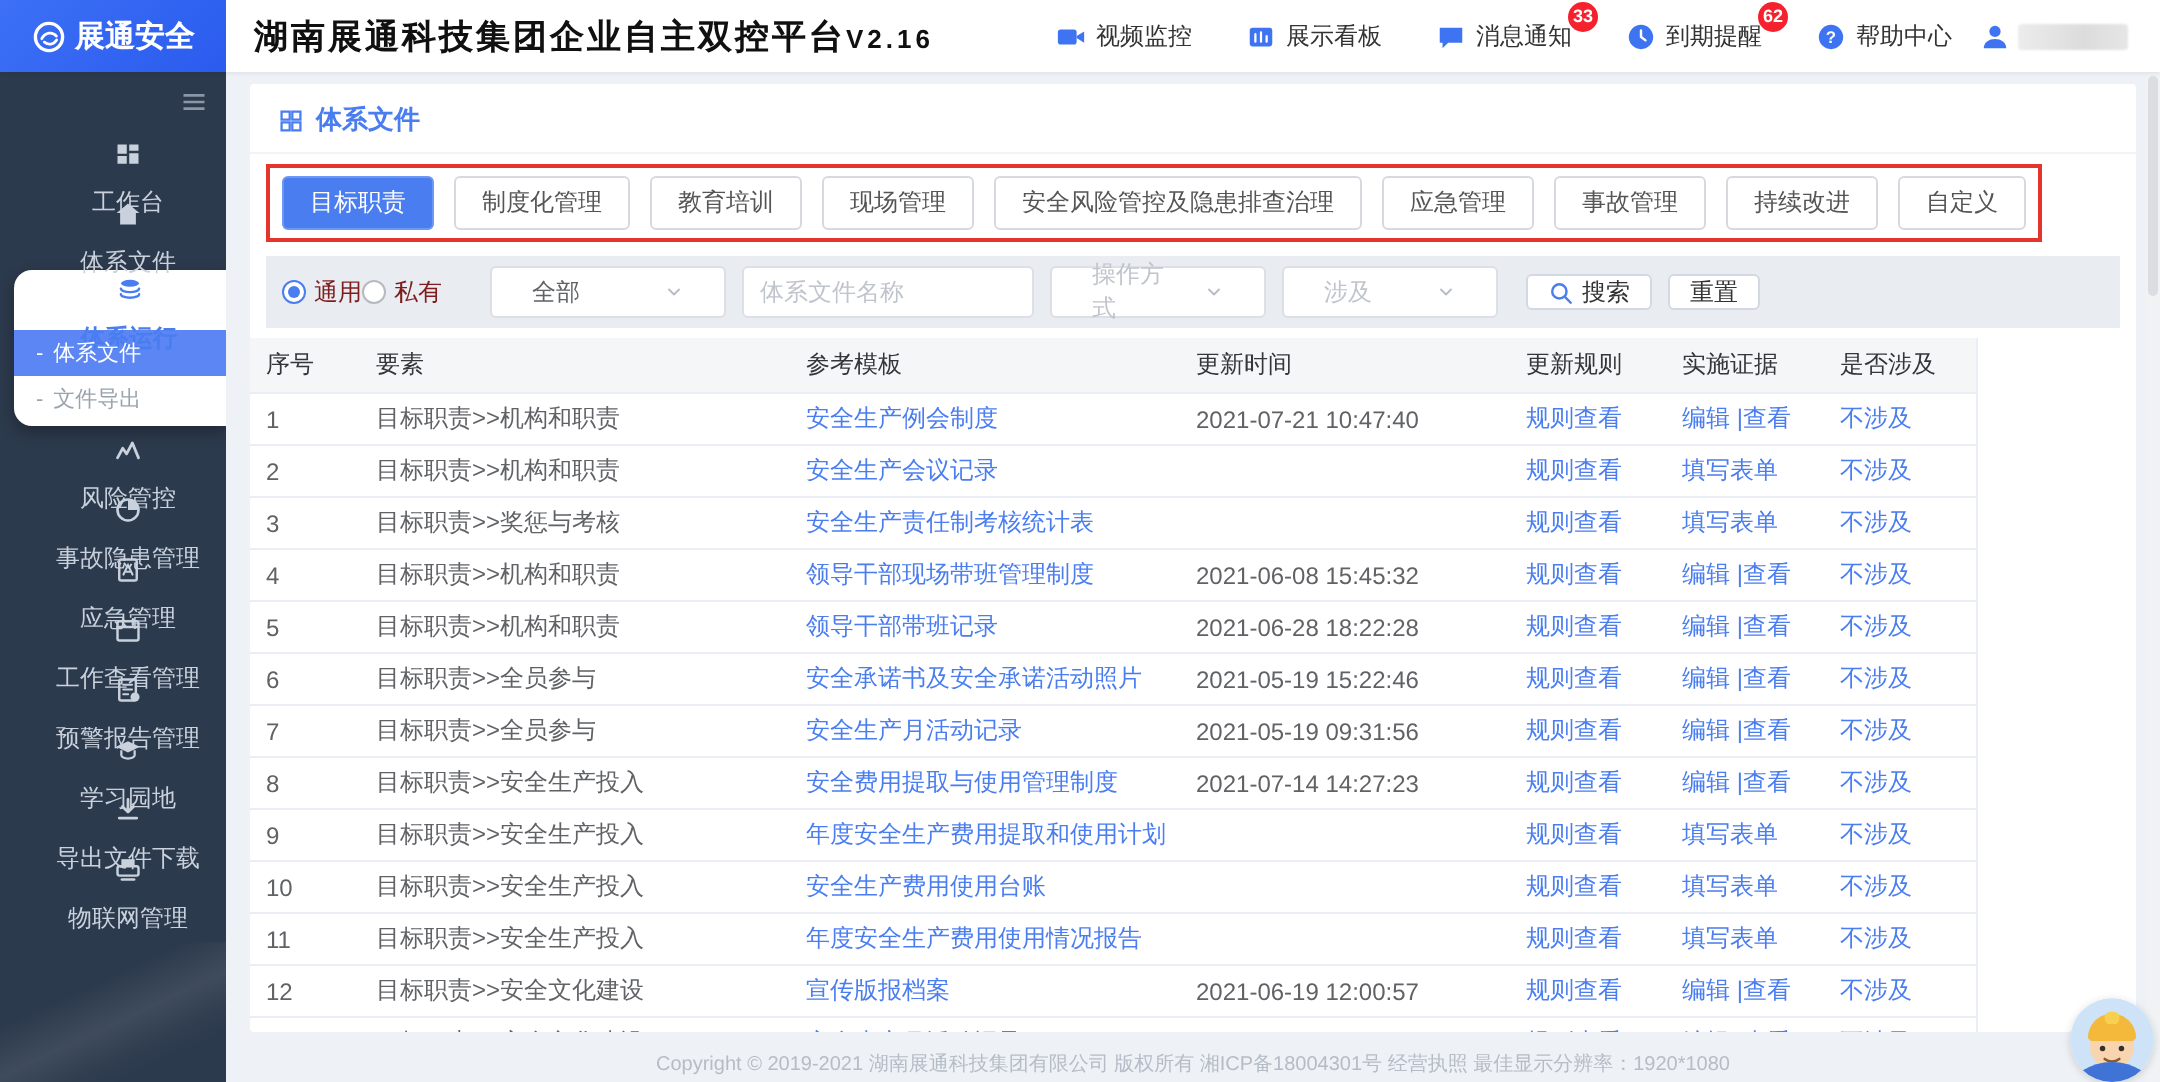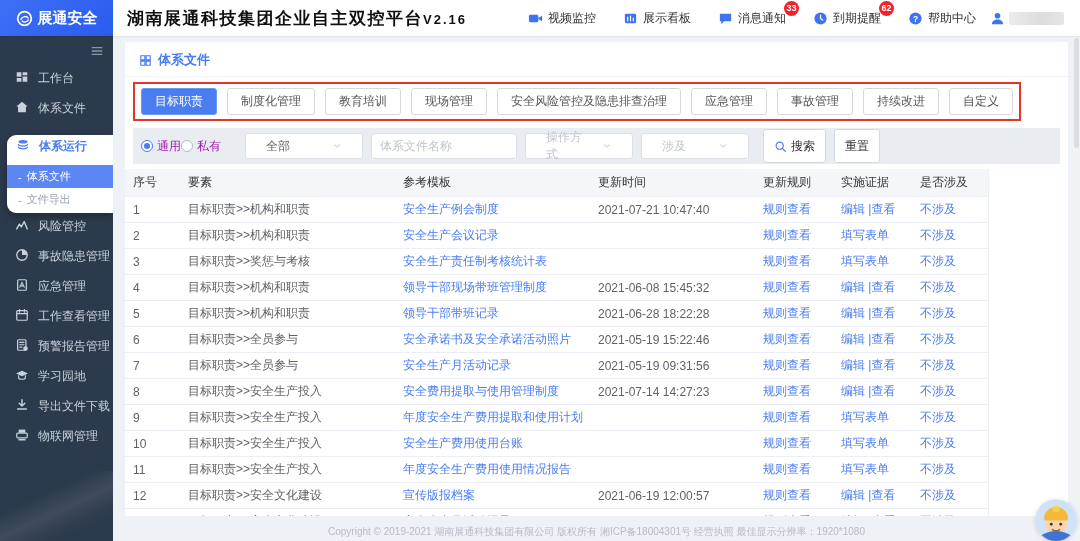--- a/index.html
+++ b/index.html
@@ -21,52 +21,52 @@
   .redacted { width:55px; height:13px; background:linear-gradient(90deg,#ececec,#dcdcdc 60%,#e6e6e6); border-radius:2px; filter:blur(.6px); }
 
   
   .layout { display:flex; height:505px; }
   .sidebar { width:113px; background:#2c3a4d; color:#c9d1dc; flex-shrink:0; position:relative; overflow:hidden; }
   .sidebar::after { content:""; position:absolute; bottom:0; left:0; right:0; height:70px; pointer-events:none;
       background:linear-gradient(155deg,transparent 35%, rgba(255,255,255,.09) 55%, rgba(255,255,255,.02) 70%, transparent 80%); }
   .collapse-btn { position:absolute; top:8px; right:9px; color:#8b97a8; cursor:pointer; }
   .collapse-btn svg { width:14px; height:14px; }
   .menu { margin-top:34px; }
-  .menu-item { height:30px; display:flex; align-items:flex-start; gap:9px; padding-left:15px; font-size:12px; cursor:pointer; white-space:nowrap; }
+  .menu-item { height:30px; display:flex; align-items:center; gap:9px; padding-left:15px; font-size:12px; cursor:pointer; white-space:nowrap;flex-direction:column; }
   .menu-item svg { width:14px; height:14px; flex-shrink:0; }
   .active-block { background:#fff; margin:5px 0 5px 7px; border-radius:9px 0 0 9px; padding:3px 0 2px; box-shadow:0 3px 8px rgba(0,0,0,.3); }
   .active-block .parent { color:#4a7df0; padding-left:9px; height:27px; font-weight:bold; }
   .submenu-item { height:23px; display:flex; align-items:center; font-size:11px; color:#9aa3ad; padding-left:11px; cursor:pointer; }
   .submenu-item::before { content:"-"; margin-right:5px; }
   .submenu-item.active { background:#5b86f3; color:#fff; }
 
   
   .main { flex:1; padding:6px 12px 0; position:relative; }
   .card { background:#fff; height:474px; border-radius:2px; overflow:hidden; }
   .card-title { display:flex; align-items:center; gap:6px; padding:9px 14px 7px; color:#4a7df0; font-size:13px; font-weight:bold; border-bottom:1px solid #f2f3f5; }
   .card-title svg { width:13px; height:13px; }
 
   .tabs-row { padding:5px 8px 2px; }
   .tabs-wrap { display:inline-flex; gap:10px; border:2px solid #e5342c; padding:4px 6px; align-items:center; }
   .tab { padding:4px 13px; font-size:12px; color:#555; background:#fff; border:1px solid #d6d9de; border-radius:3px; cursor:pointer; white-space:nowrap; }
   .tab.active { background:#4a7df0; border-color:#6d97f4; color:#fff; }
 
   .filter-bar { margin:5px 8px 0; background:#e9edf2; display:flex; align-items:center; padding:5px 8px; font-size:12px; height:36px; }
-  .radio-group { display:flex; color:#a21caf; width:88px; flex-shrink:0; }
+  .radio-group { display:flex; color:#7f1d1d; width:88px; flex-shrink:0; }
   .radio { display:flex; align-items:center; gap:4px; cursor:pointer; }
   .radio-dot { width:12px; height:12px; border-radius:50%; border:1px solid #b5bac2; background:#fff; position:relative; flex-shrink:0; }
   .radio.checked .radio-dot { border-color:#4a7df0; }
   .radio.checked .radio-dot::after { content:""; position:absolute; inset:2px; background:#4a7df0; border-radius:50%; }
   .select { background:#fff; border:1px solid #dcdfe6; border-radius:3px; height:26px; display:flex; align-items:center; justify-content:space-between; padding:0 20px; color:#606266; cursor:pointer; }
   .text-input { background:#fff; border:1px solid #dcdfe6; border-radius:3px; height:26px; padding:0 8px; color:#606266; font-size:12px; width:146px; margin-left:8px; font-family:inherit; outline:none; }
   .text-input::placeholder { color:#c0c4cc; }
   .w-cat { width:118px; margin-left:16px; }
   .w-op  { width:108px; margin-left:8px;gap:12px; }
   .w-inv { width:108px; margin-left:8px; }
-  .btn { height:34px; padding:0 10px; border:1px solid #d3d9e4; border-radius:3px; background:#fff; display:flex; align-items:center; gap:4px; font-size:12px; color:#333; cursor:pointer; white-space:nowrap; }
+  .btn { height:18px; padding:0 10px; border:1px solid #d3d9e4; border-radius:3px; background:#fff; display:flex; align-items:center; gap:4px; font-size:12px; color:#333; cursor:pointer; white-space:nowrap; }
   .btn svg { width:13px; height:13px; color:#4a7df0; }
   .btn-search { margin-left:14px; }
   .btn-reset { margin-left:8px; }
 
   .table-wrap { margin-top:5px; width:863px; }
   table { border-collapse:collapse; width:863px; table-layout:fixed; font-size:12px; }
   th { background:#f5f6f8; color:#33363a; font-weight:normal; text-align:left; padding:5px 8px; border-bottom:1px solid #ebeef5; white-space:nowrap; }
   td { padding:4px 8px; border-bottom:1px solid #ebeef5; color:#606266; white-space:nowrap; overflow:hidden; height:23px; }
   td:last-child, th:last-child { border-right:1px solid #ebeef5; }
   .link { color:#4a7df0; cursor:pointer; }

